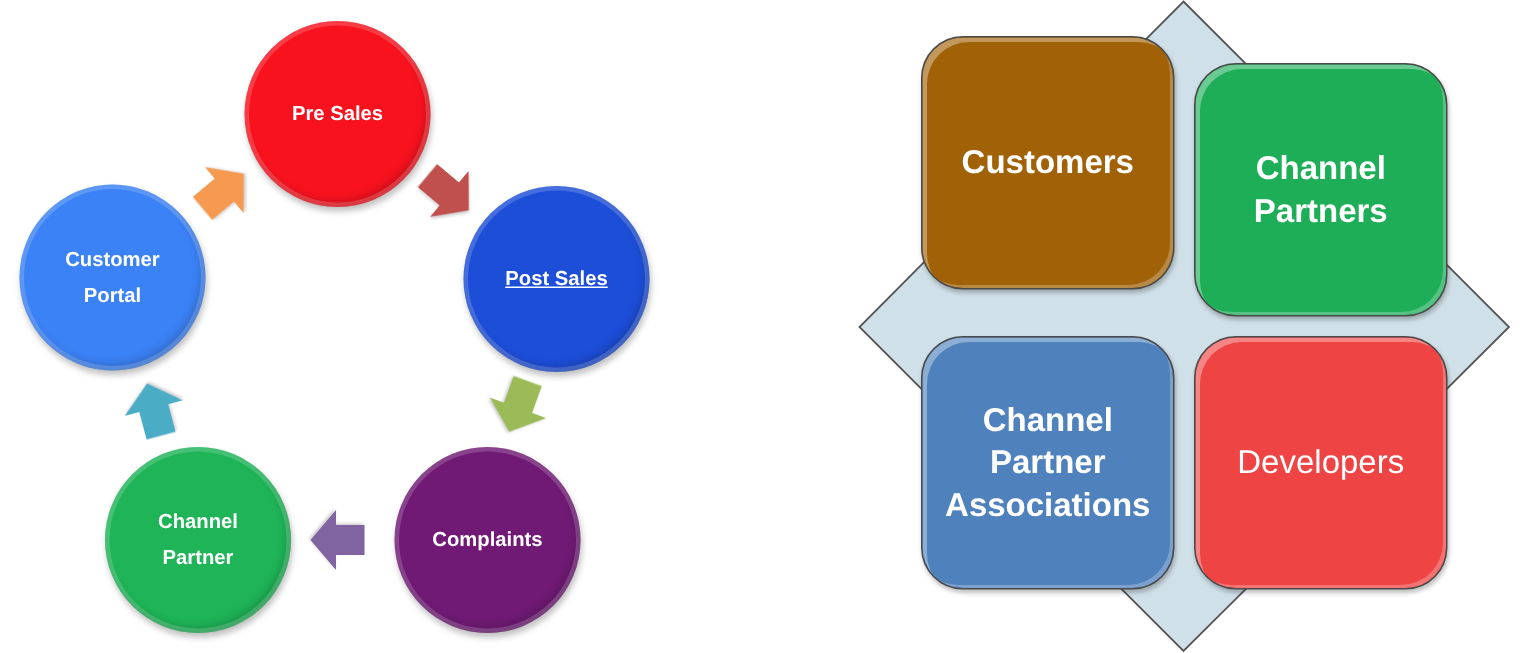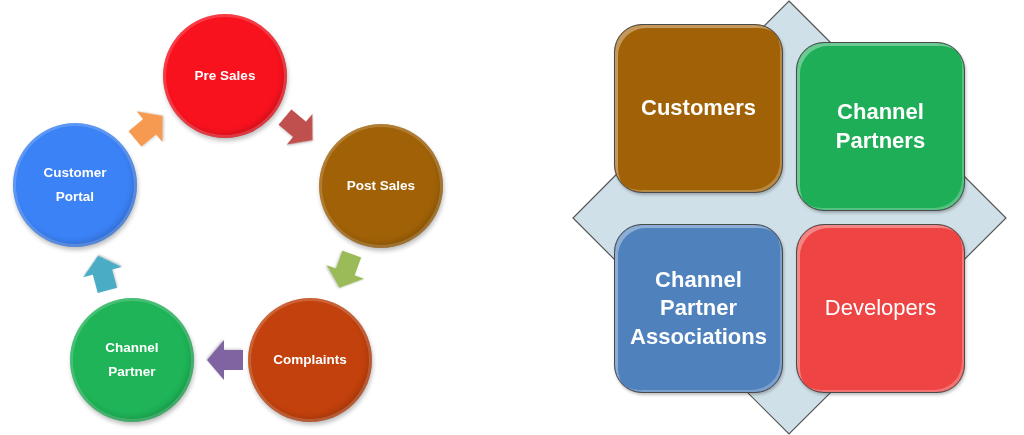--- a/index.html
+++ b/index.html
@@ -42,24 +42,24 @@
       <polygon points="-17,-10 2,-10 2,-20 19,0 2,20 2,10 -17,10" fill="#f79a51" transform="translate(148,128) rotate(-40)" style="filter: drop-shadow(1px 1px 1px rgba(0,0,0,0.2));"></polygon>
       <polygon points="-17,-10 2,-10 2,-20 19,0 2,20 2,10 -17,10" fill="#c0504d" transform="translate(298,128) rotate(40)" style="filter: drop-shadow(1px 1px 1px rgba(0,0,0,0.2));"></polygon>
       <polygon points="-17,-10 2,-10 2,-20 19,0 2,20 2,10 -17,10" fill="#9bbb59" transform="translate(346,270) rotate(110)" style="filter: drop-shadow(1px 1px 1px rgba(0,0,0,0.2));"></polygon>
       <polygon points="-17,-10 2,-10 2,-20 19,0 2,20 2,10 -17,10" fill="#8064a2" transform="translate(226,360) rotate(180)" style="filter: drop-shadow(1px 1px 1px rgba(0,0,0,0.2));"></polygon>
       <polygon points="-17,-10 2,-10 2,-20 19,0 2,20 2,10 -17,10" fill="#4bacc6" transform="translate(103,274) rotate(-105)" style="filter: drop-shadow(1px 1px 1px rgba(0,0,0,0.2));"></polygon>
     </svg>
 
   <div class="circle" style="left:163px; top:14px; background:#f8121e;">
     <span>Pre Sales</span>
   </div>
-  <div class="circle" style="left:319px; top:124px; background:#a16207;">
+  <div class="circle" style="left:309px; top:124px; background:#1d4ed8;text-decoration:underline;">
     <span>Post Sales</span>
   </div>
-  <div class="circle" style="left:248px; top:298px; background:#c2410c;">
+  <div class="circle" style="left:263px; top:298px; background:#701a75;">
     <span>Complaints</span>
   </div>
   <div class="circle" style="left:70px; top:298px; background:#1eb457;">
     <span>Channel
 Partner</span>
   </div>
   <div class="circle" style="left:13px; top:123px; background:#3b82f6;">
     <span>Customer
 Portal</span>
   </div>

